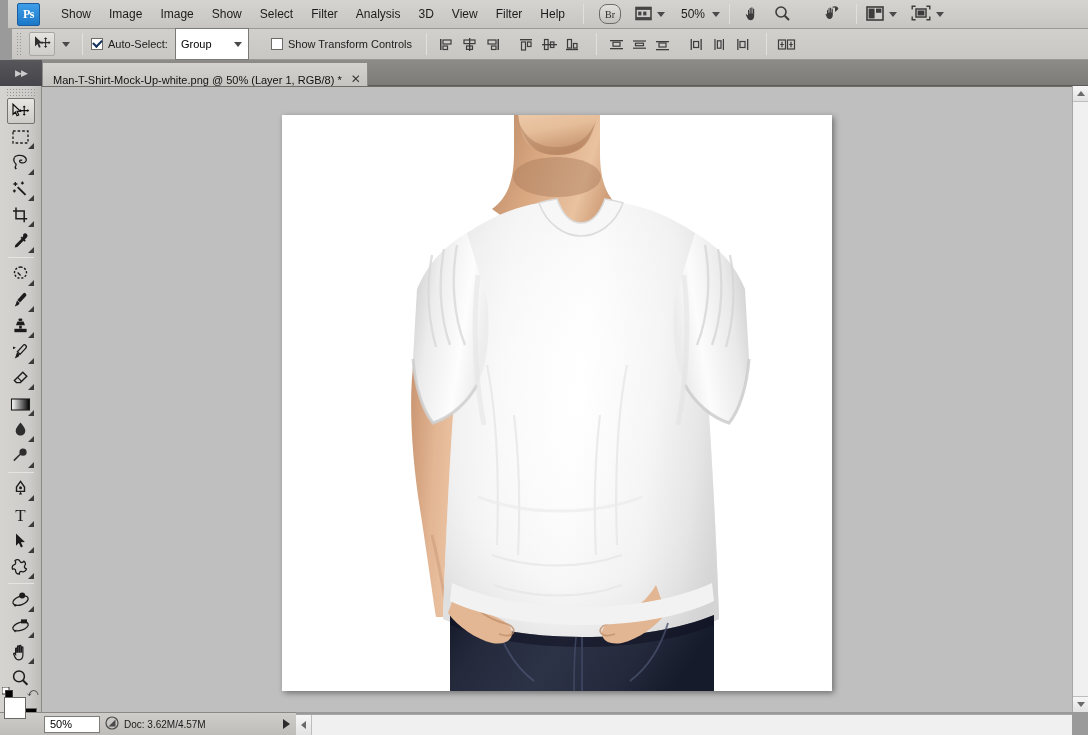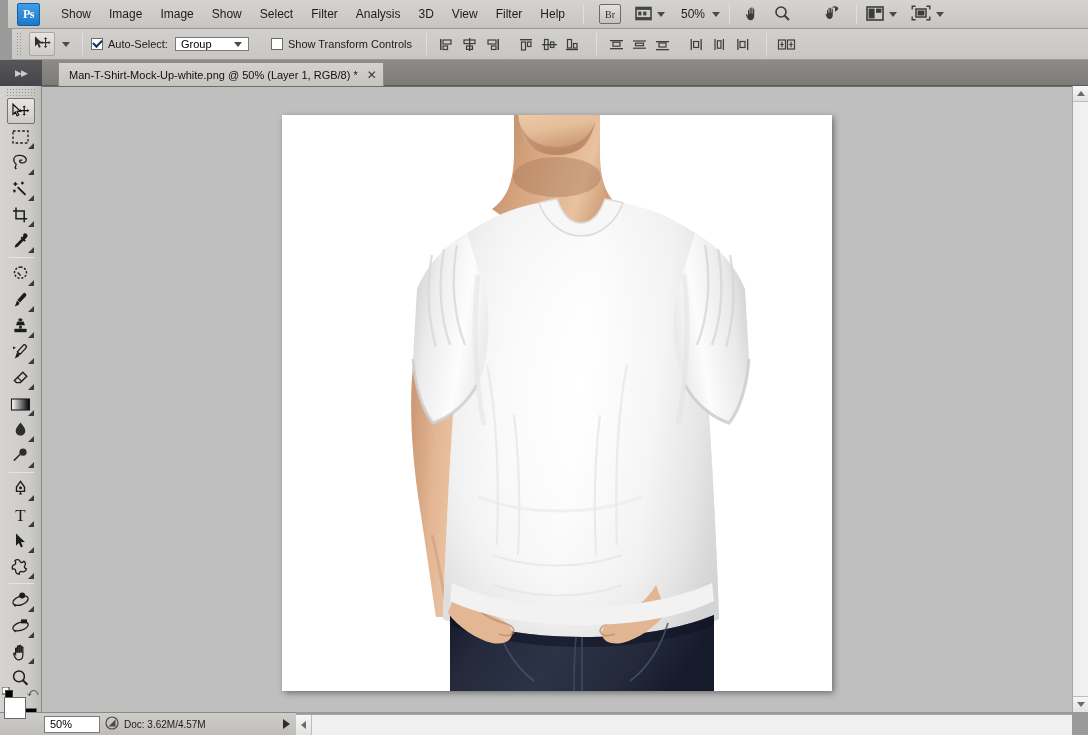--- a/index.html
+++ b/index.html
@@ -38,21 +38,21 @@
   .mb-sep {
     width: 1px; height: 20px; background: #a8a6a2;
     border-right: 1px solid #e2e0dc; margin: 0 9px;
   }
   .mb-btn {
     display: flex; align-items: center; justify-content: center;
     cursor: default; height: 22px;
   }
   .br-btn {
     width: 22px; height: 20px;
-    border: 1px solid #6e6c68; border-radius: 2px;
+    border: 1px solid #6e6c68; border-radius: 8px;
     background: linear-gradient(to bottom,#e3e1dd,#c4c2be);
     font-size: 10px; display:flex; align-items:center; justify-content:center;
     font-family: "Liberation Serif", serif; color:#2b2b2b;
   }
   .caret { width: 0; height: 0; border-left: 4px solid transparent;
     border-right: 4px solid transparent; border-top: 5px solid #4a4a4a; margin-left:5px;}
   .zoomlbl { font-size: 12px; color: #1c1c1c; padding: 0 2px; }
 
   
   .optionsbar {
@@ -73,21 +73,21 @@
   .chk {
     width:12px; height:12px; border:1px solid #6d6b67; background:#fff;
     display:inline-flex; align-items:center; justify-content:center; flex:none;
   }
   .chk.on::after {
     content:""; width:7px; height:4px; border-left:2px solid #13335c; border-bottom:2px solid #13335c;
     transform: rotate(-45deg) translate(1px,-1px);
   }
   .lbl { font-size:11px; color:#1c1c1c; margin-left:5px; white-space:nowrap; }
   .combo {
-    margin-left:7px; width:74px; height:14px; background:#fff;
+    margin-left:7px; width:74px; height:32px; background:#fff;
     border:1px solid #7c7a76; display:flex; align-items:center;
     padding-left:5px; font-size:11px; position:relative;
   }
   .combo .caret { position:absolute; right:6px; }
   .align-btn {
     width:21px; height:21px; margin:0 1px; display:flex; align-items:center; justify-content:center;
   }
   .align-btn svg { display:block; }
 
   
@@ -96,24 +96,24 @@
     background: linear-gradient(to bottom,#8e8c89,#7d7b78);
     border-bottom:1px solid #5d5b58;
   }
   .collapse-btn {
     position:absolute; left:0; top:0; width:42px; height:26px;
     background: linear-gradient(to bottom,#57565a,#45444a);
     display:flex; align-items:center; justify-content:center;
   }
   .collapse-btn .arrs { color:#ccc; font-size:9px; letter-spacing:-1px; }
   .doctab {
-    position:absolute; left:58px; top:2px; height:24px;
+    position:absolute; left:42px; top:2px; height:24px;
     background: linear-gradient(to bottom,#d4d2ce,#c6c4c0);
     border:1px solid #8d8b87; border-bottom:none;
-    display:flex; align-items:center; padding:0 6px 0 10px;
+    display:flex; align-items:flex-end; padding:0 6px 0 10px;
     font-size:11px; color:#111; white-space:nowrap;
   }
   .doctab .x { margin-left:9px; font-size:12px; color:#3a3a3a; cursor:default; }
 
   
   .toolbar {
     position:absolute; left:0; top:86px; width:42px; height:626px;
     background: linear-gradient(to right,#d6d4d0 0%, #cecccA 70%, #bebcb8 100%);
     border-right:1px solid #8b8986;
   }

